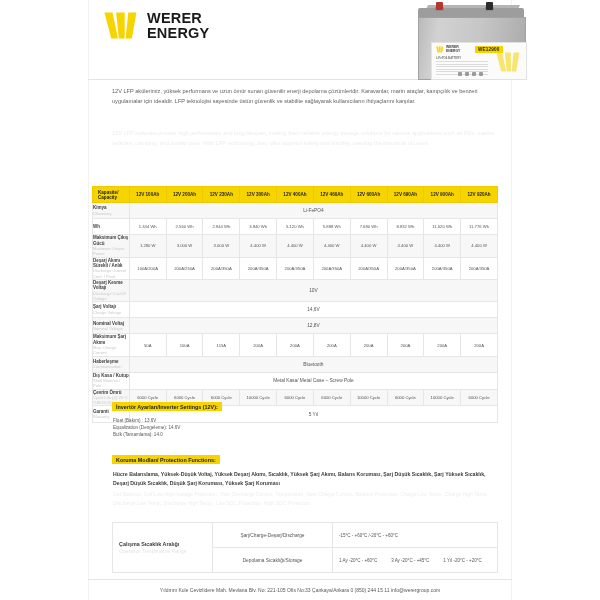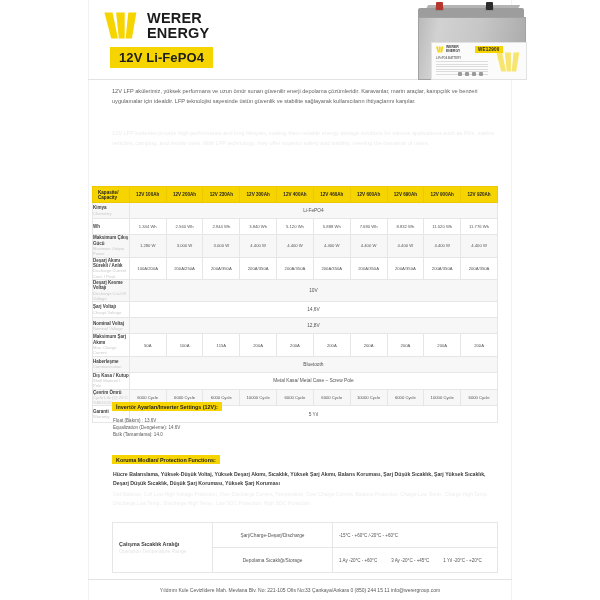--- a/index.html
+++ b/index.html
@@ -111,23 +111,20 @@
       <polygon points="0.5,0.5 9.5,0.5 15.5,29.5 8,29.5" fill="#F6D400"></polygon>
       <polygon points="13.5,0.5 23,0.5 23,29.5 16.5,29.5" fill="#F6D400"></polygon>
       <polygon points="27,0.5 36,0.5 31,29.5 24,29.5" fill="#F6D400"></polygon>
     </svg>
     <div class="logo-text">
       <div>WERER</div>
       <div>ENERGY</div>
     </div>
   </div>
 
-  <div class="badge">
-    <span>12V Li-FePO4</span>
-  </div>
 
   <div class="battery">
     <div class="bat-top2"></div>
     <div class="bat-top"></div>
     <div class="term-n" style="left:23px"></div>
     <div class="term-n" style="left:73px"></div>
     <div class="term red"></div>
     <div class="term blk"></div>
     <div class="bat-body">
       <div class="bat-label">

